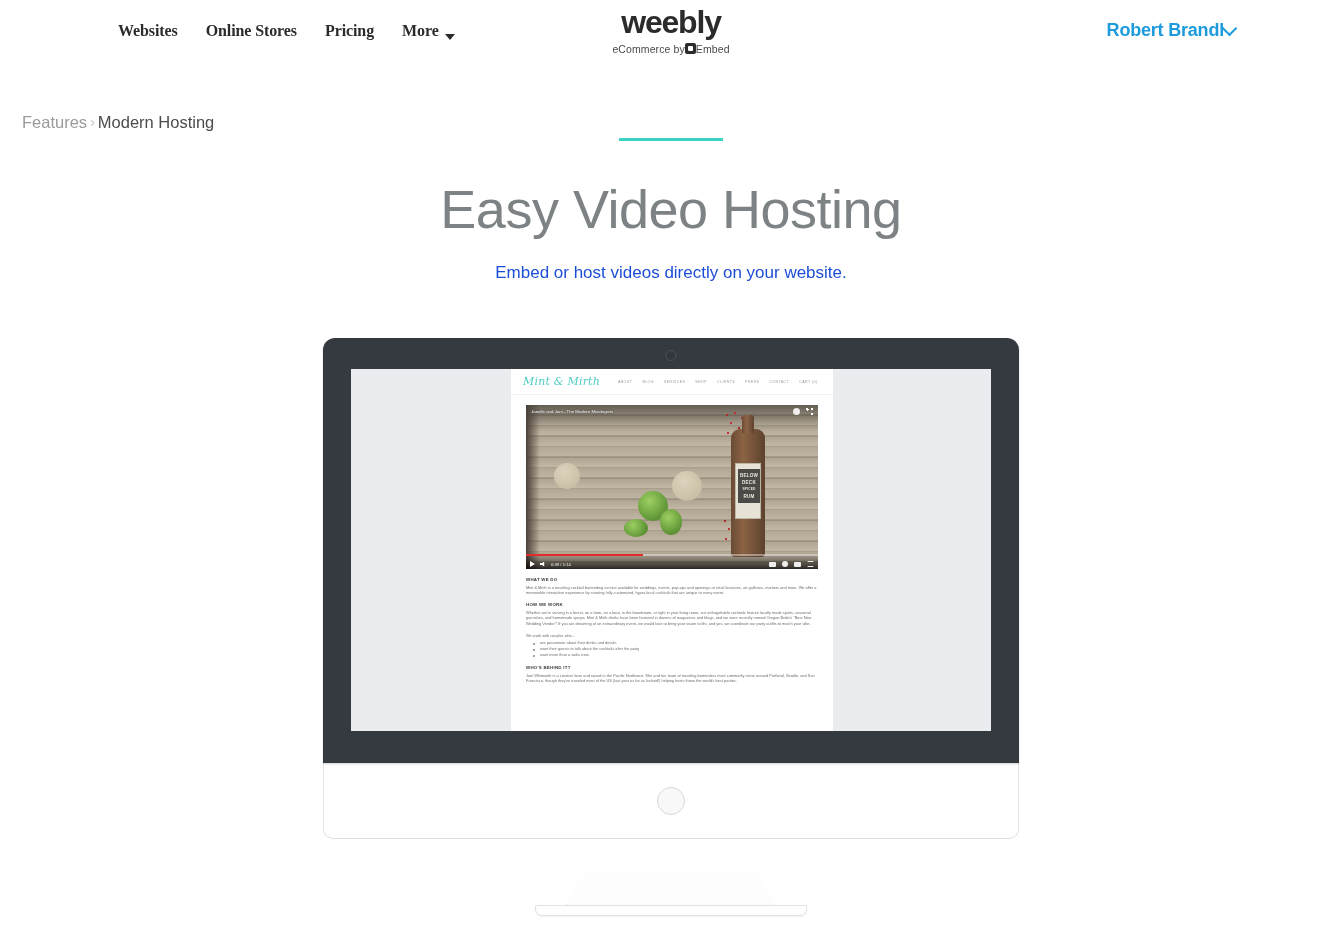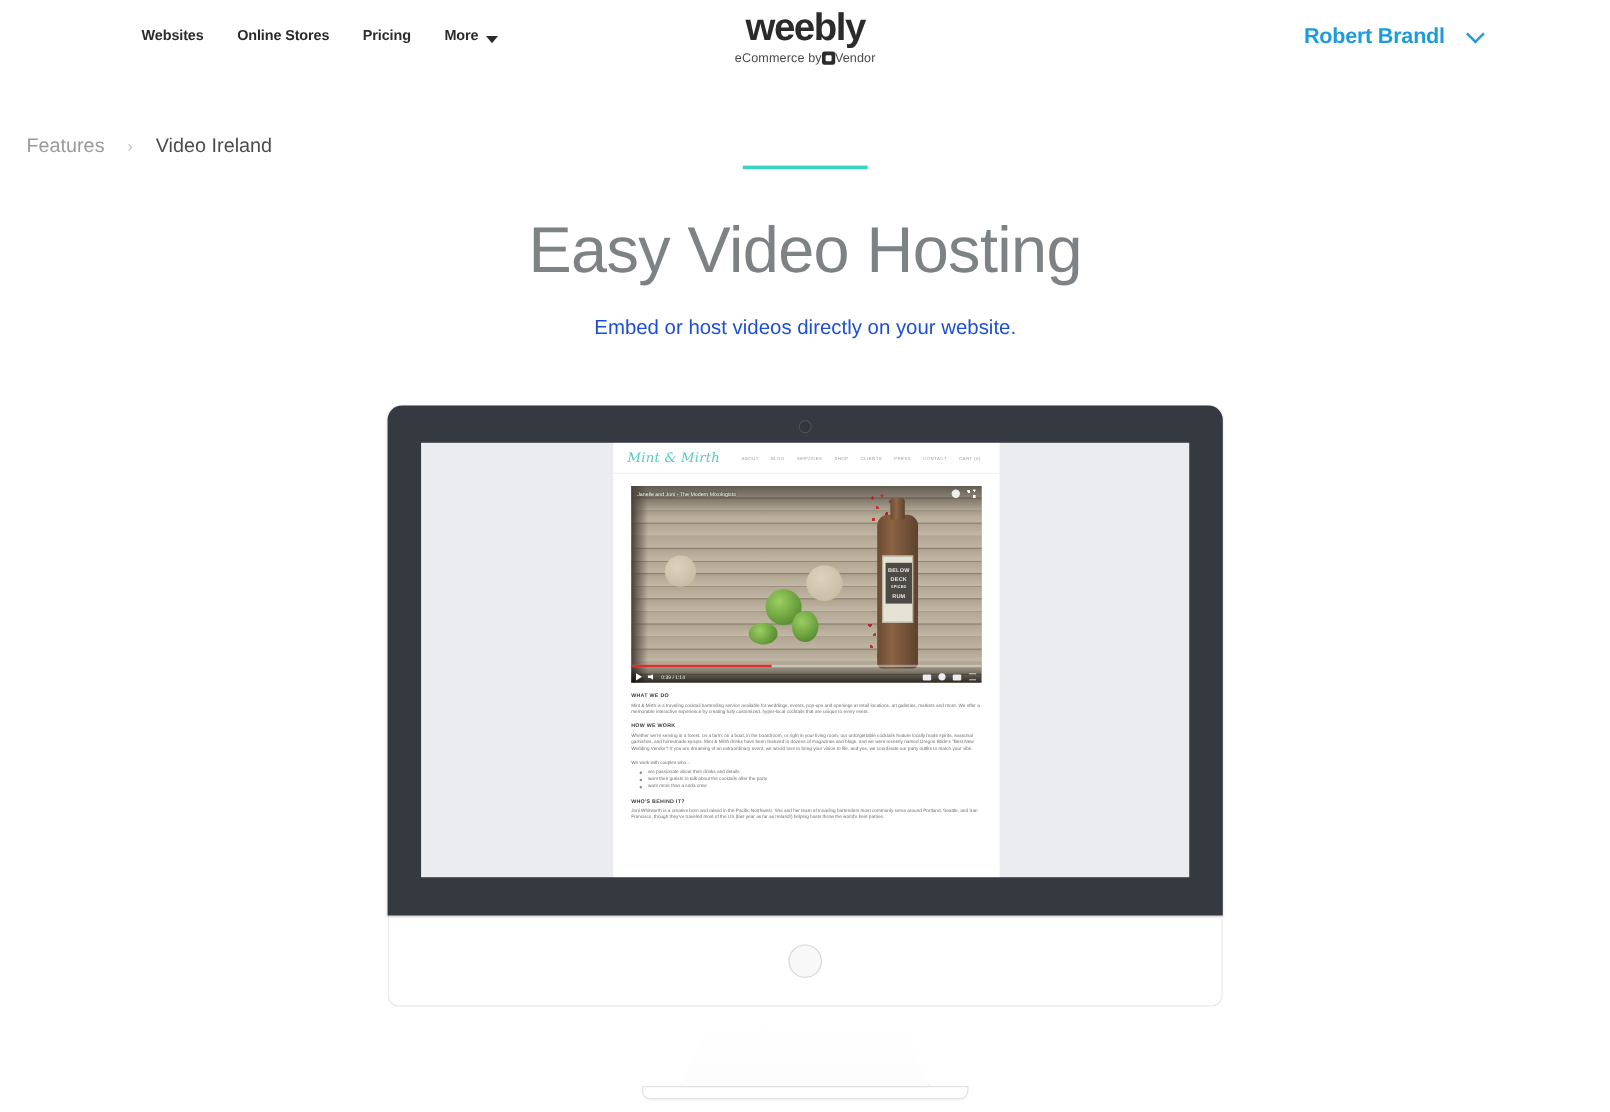--- a/index.html
+++ b/index.html
@@ -19,26 +19,27 @@
     background: #ffffff;
   }
   .nav-left {
     position: absolute;
     left: 118px; top: 22px;
     display: flex;
     align-items: center;
     gap: 28px;
   }
   .nav-link {
-    font-size: 12px;
+    font-size: 16px;
     color: #2b2b2b;
     font-weight: 600;
     letter-spacing: -0.1px;
     cursor: pointer;
     white-space: nowrap;
+    font-family: Liberation Serif, serif;
   }
   .nav-more-wrap {
     display: flex; align-items: flex-end; gap: 6px;
     cursor: pointer;
   }
   .caret-down {
     width: 0; height: 0;
     border-left: 5px solid transparent;
     border-right: 5px solid transparent;
     border-top: 6px solid #2b2b2b;
@@ -77,21 +78,21 @@
     position: absolute;
     left: 3px; top: 3px;
     width: 5px; height: 5px;
     background: #ffffff;
     border-radius: 1px;
   }
 
   .user-block {
     position: absolute;
     right: 107px; top: 20px;
-    display: flex; align-items: center; gap: 20px;
+    display: flex; align-items: center; gap: 0;
     cursor: pointer;
     text-align: right;
   }
   .user-name {
     font-size: 18px;
     font-weight: 700;
     color: #1d9bdd;
     letter-spacing: -0.2px;
   }
   .chev {
@@ -99,21 +100,21 @@
     border-right: 2.4px solid #1d9bdd;
     border-bottom: 2.4px solid #1d9bdd;
     transform: rotate(45deg);
     margin-top: -5px;
   }
 
   
   .breadcrumb {
     position: absolute;
     left: 22px; top: 113px;
-    display: flex; align-items: center; gap: 19px;
+    display: flex; align-items: center; gap: 3px;
     font-size: 16.5px;
   }
   .crumb-link { color: #9a9a9a; cursor: pointer; }
   .crumb-sep {
     color: #c2c2c2;
     font-size: 14px;
     transform: translateY(-1px);
   }
   .crumb-current { color: #4c4c4c; }
 
@@ -411,34 +412,34 @@
       <span class="nav-link">More</span>
       <span class="caret-down"></span>
     </span>
   </div>
 
   <div class="logo-block">
     <div class="logo-word">weebly</div>
     <div class="logo-sub">
       <span>eCommerce by</span>
       <span class="sq-mark"></span>
-      <span>Vendor</span>
+      <span>Embed</span>
     </div>
   </div>
 
   <div class="user-block">
     <span class="user-name">Robert Brandl</span>
     <span class="chev"></span>
   </div>
 </div>
 
 <div class="breadcrumb">
   <span class="crumb-link">Features</span>
   <span class="crumb-sep">›</span>
-  <span class="crumb-current">Video Ireland</span>
+  <span class="crumb-current">Modern Hosting</span>
 </div>
 
 <div class="hero">
   <div class="accent-bar"></div>
   <h1 class="hero-title">Easy Video Hosting</h1>
   <p class="hero-sub">Embed or host videos directly on your website.</p>
 </div>
 
 <div class="monitor-wrap">
 

